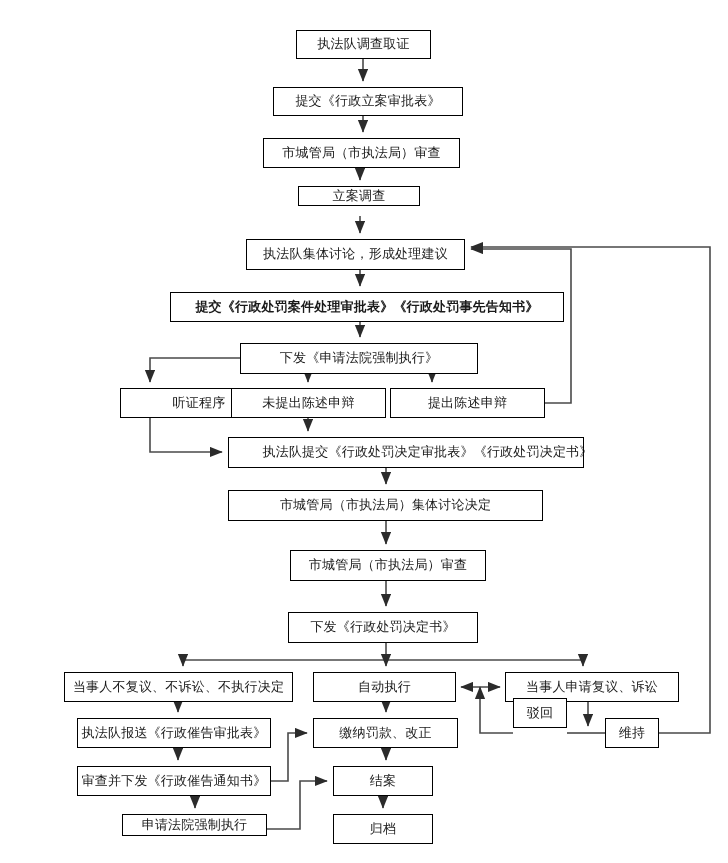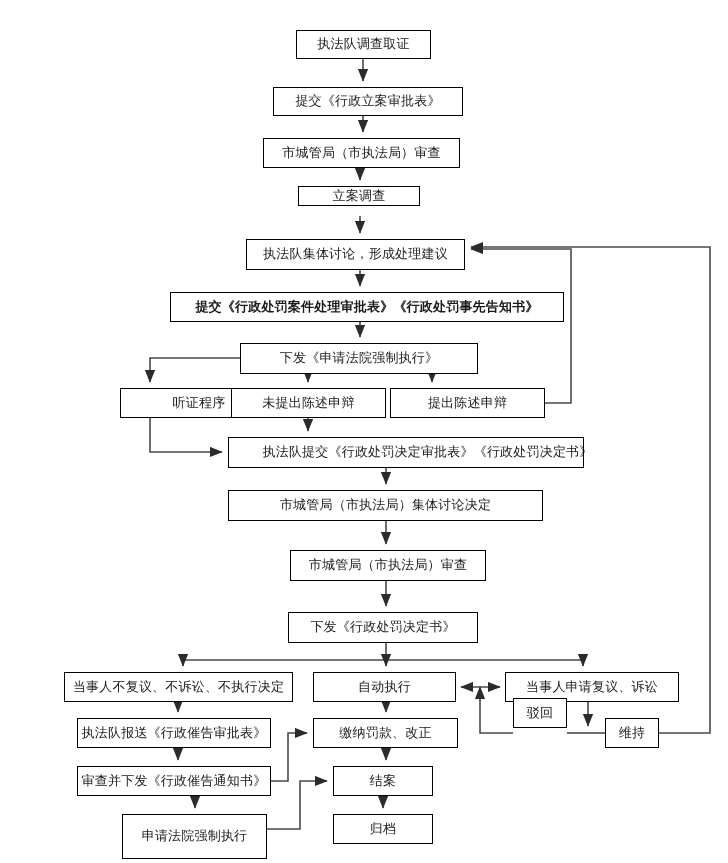--- a/index.html
+++ b/index.html
@@ -137,16 +137,16 @@
   <div class="node" style="left: 288px; top: 612px; width: 190px; height: 31px;">下发《行政处罚决定书》</div>
   <div class="node" style="left: 64px; top: 672px; width: 229px; height: 30px;">当事人不复议、不诉讼、不执行决定</div>
   <div class="node" style="left: 313px; top: 672px; width: 143px; height: 30px;">自动执行</div>
   <div class="node" style="left: 505px; top: 672px; width: 174px; height: 30px;">当事人申请复议、诉讼</div>
   <div class="node" style="left: 77px; top: 718px; width: 194px; height: 30px;">执法队报送《行政催告审批表》</div>
   <div class="node" style="left: 313px; top: 718px; width: 145px; height: 30px;">缴纳罚款、改正</div>
   <div class="node" style="left: 513px; top: 698px; width: 54px; height: 30px;">驳回</div>
   <div class="node" style="left: 605px; top: 718px; width: 54px; height: 30px;">维持</div>
   <div class="node" style="left: 77px; top: 766px; width: 194px; height: 30px;">审查并下发《行政催告通知书》</div>
   <div class="node" style="left: 333px; top: 766px; width: 100px; height: 30px;">结案</div>
-  <div class="node" style="left: 122px; top: 814px; width: 145px; height: 45px;">申请法院强制执行</div>
+  <div class="node" style="left: 122px; top: 814px; width: 145px; height: 22px;">申请法院强制执行</div>
   <div class="node" style="left: 333px; top: 814px; width: 100px; height: 30px;">归档</div>
 
 </div>
 
 </body></html>

